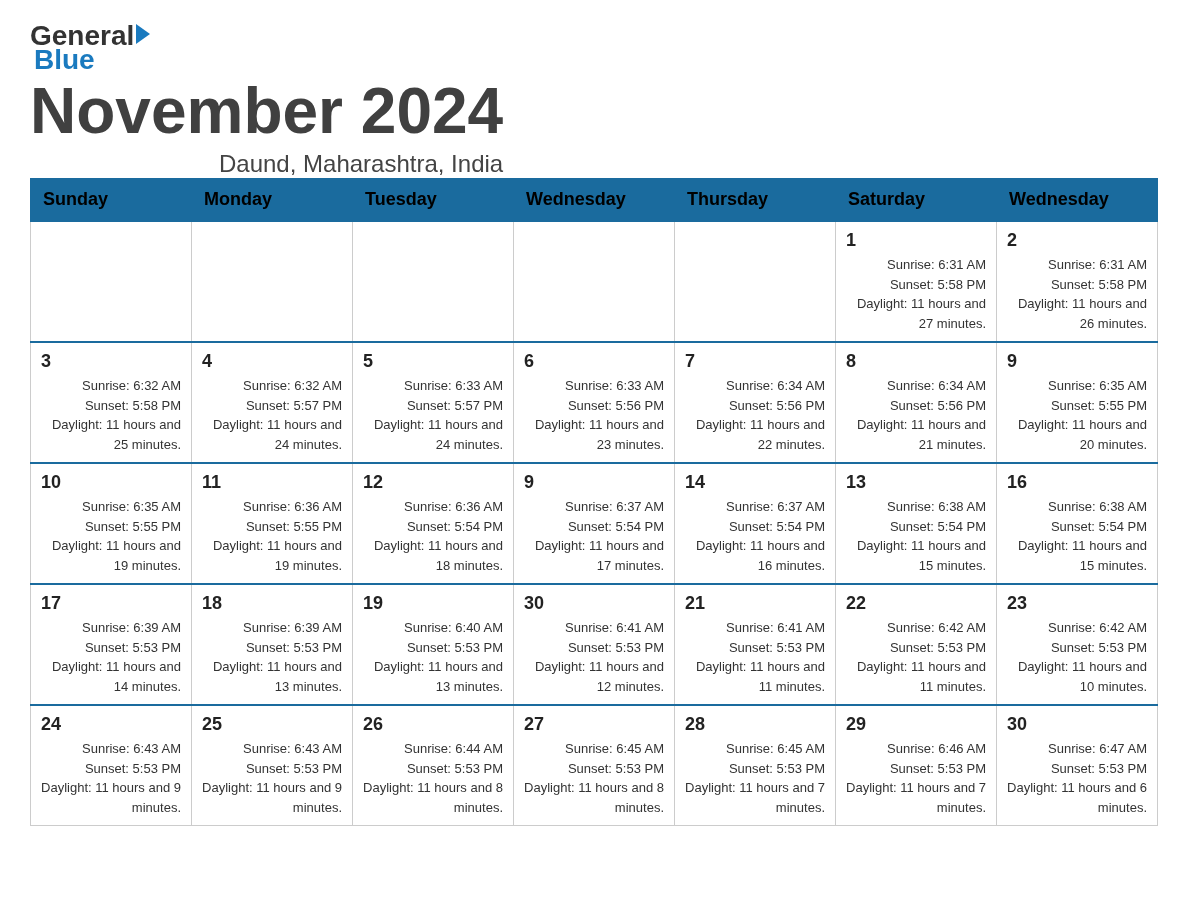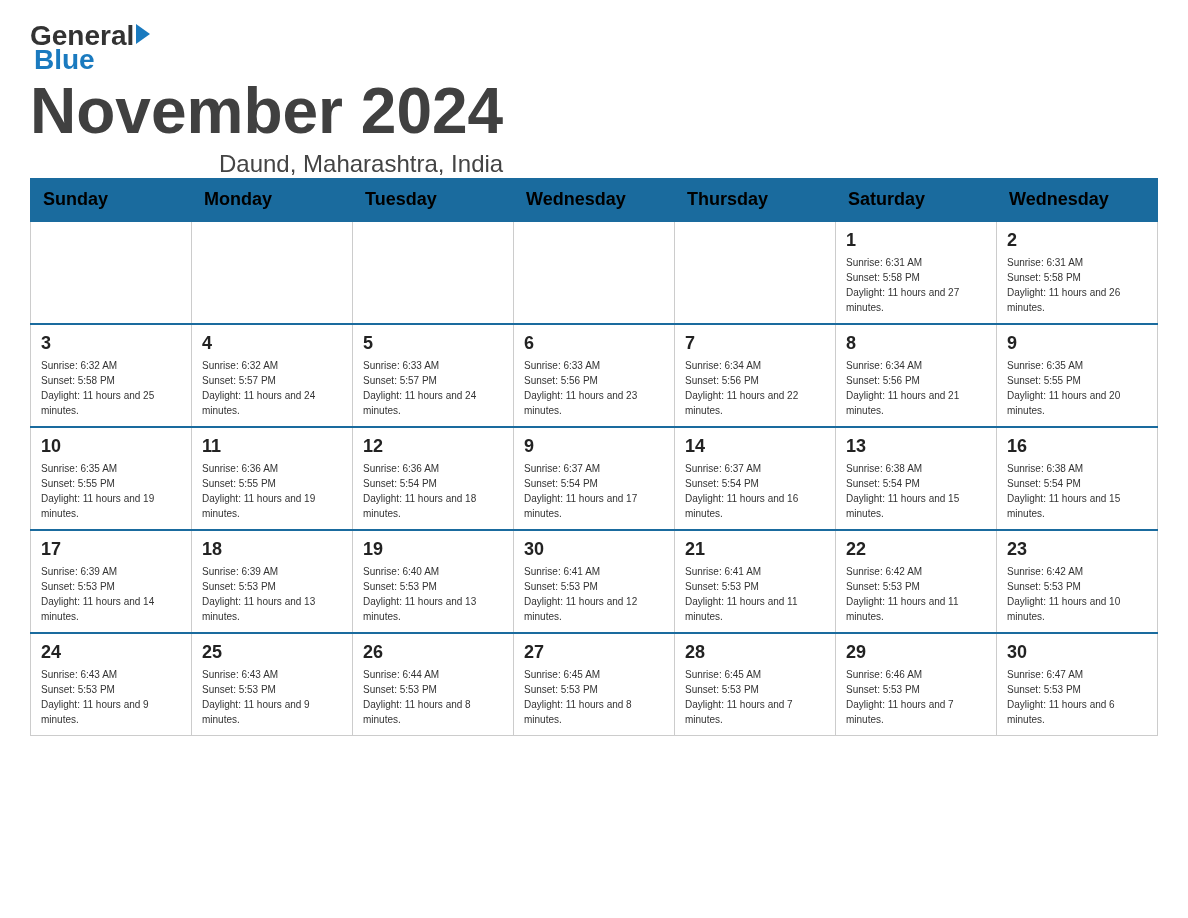--- a/index.html
+++ b/index.html
@@ -86,23 +86,24 @@
     .calendar tbody tr td {
       border-top: 2px solid #1a6b9e;
     }
     .day-number {
       font-size: 18px;
       font-weight: bold;
       color: #222;
       margin-bottom: 4px;
     }
     .day-info {
-      font-size: 10px;
+      font-size: 13px;
       color: #333;
       line-height: 1.5;
+      text-align: right;
     }
     .empty-cell {
       background: #f5f5f5;
     }
   </style>
 </head>
 <body>
 
 <div class="header">
   <div class="logo">

